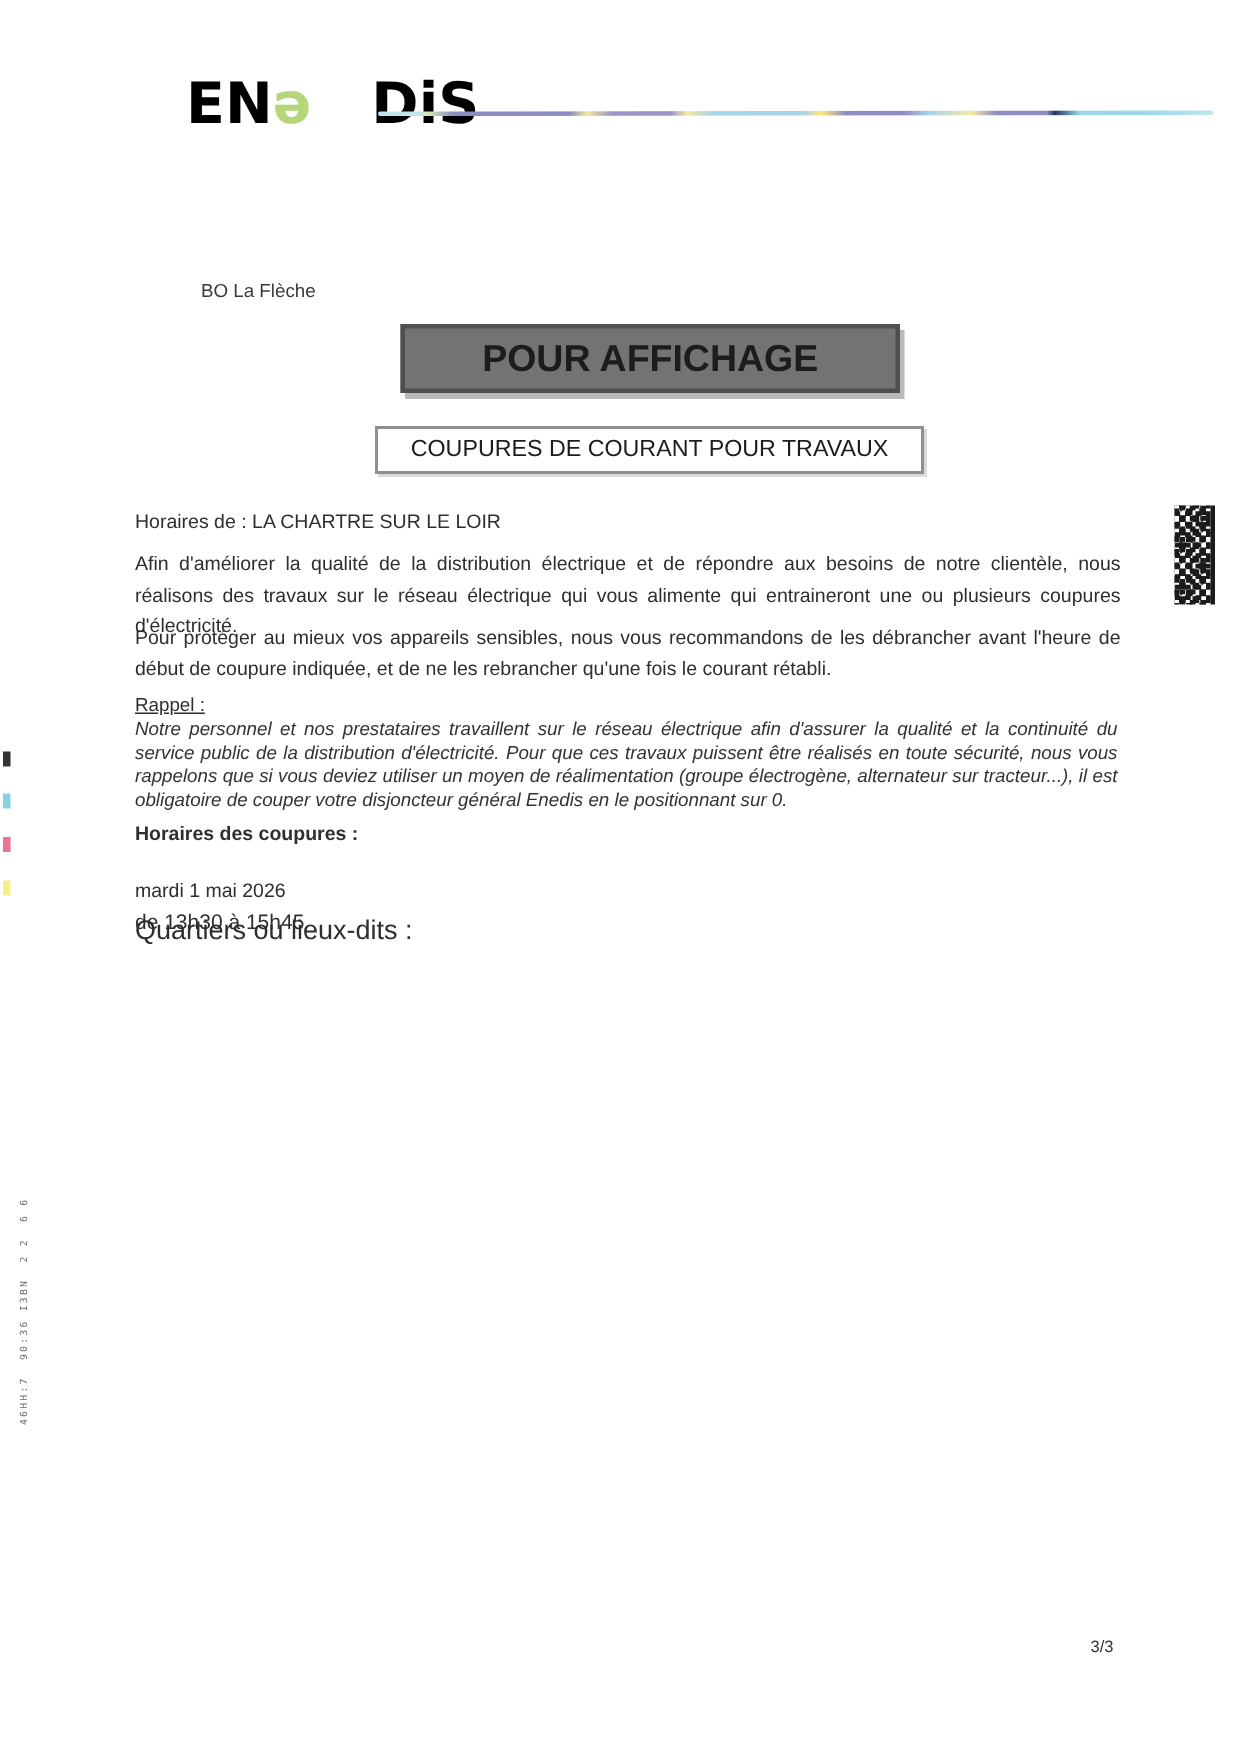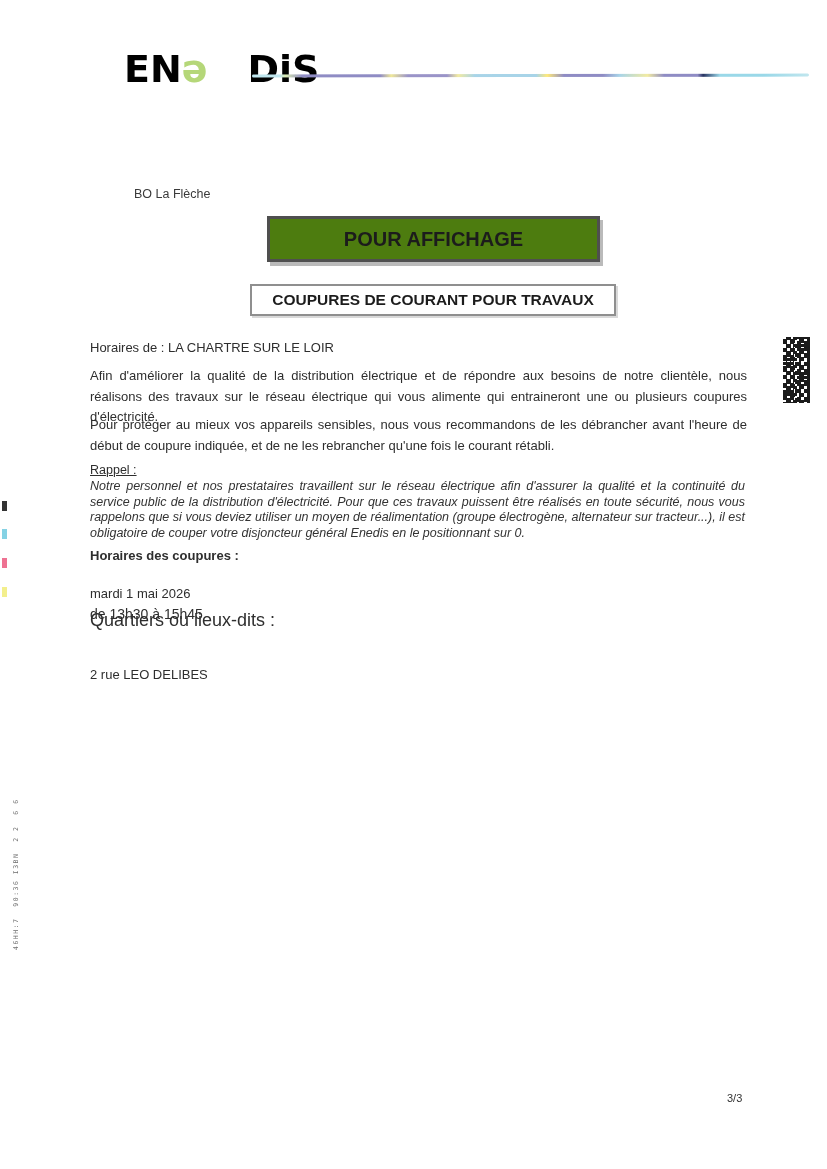--- a/index.html
+++ b/index.html
@@ -16,25 +16,25 @@
   .wave{left:252px;top:74px;width:557px;height:2.5px;border-radius:2px;
     transform:rotate(-0.08deg);
     background:linear-gradient(to right,
       #bfe6ee 0%,#bfe6ee 5%,#d9eab0 6%,#8f8cc4 9%,#8f8cc4 23%,#efe89a 25%,
       #9a94c8 28%,#9a94c8 35%,#f2eba2 37%,#a8d4e8 40%,#a8d4e8 51%,#ffe97a 53%,
       #8f8cc4 56%,#8f8cc4 63%,#a8d4e8 66%,#f2eba2 71%,#8f8cc4 74%,#8f8cc4 80%,
       #273360 81%,#9ad8e8 84%,#9ad8e8 92%,#c0e6ee 100%);}
   
   .office{left:90px;top:187px;font-size:12.5px;color:#3a3a3a;margin-left:44px;}
   .box1{left:267px;top:216px;width:327px;height:40px;border:3px solid #4f4f4f;
-        box-shadow:3px 4px 0 rgba(130,130,130,.55);background:#4d7c0f;
-        text-align:center;line-height:40px;font-size:20px;font-weight:bold;color:#1c1c1c;}
+        box-shadow:3px 4px 0 rgba(130,130,130,.55);background:#737373;
+        text-align:center;line-height:40px;font-size:25px;font-weight:bold;color:#1c1c1c;}
   .box2{left:250px;top:284px;width:362px;height:28px;border:2px solid #8f8f8f;
         box-shadow:2px 2px 0 rgba(180,180,180,.5);background:#fff;
-        text-align:center;line-height:28px;font-size:15.5px;font-weight:bold;color:#1c1c1c;}
+        text-align:center;line-height:28px;font-size:15.5px;font-weight:normal;color:#1c1c1c;}
   
   .commune{left:90px;top:340px;font-size:13px;}
   .para{left:90px;top:366px;width:657px;font-size:13px;line-height:20.5px;text-align:justify;}
   .para2{top:415px;}
   .rappel-title{left:90px;top:463px;font-size:12.5px;text-decoration:underline;}
   .rappel{left:90px;top:479px;width:655px;font-size:12.5px;font-style:italic;
           line-height:15.6px;text-align:justify;color:#333;}
   .horaires{left:90px;top:548px;font-size:13px;font-weight:bold;}
   .dline1{left:90px;top:586px;font-size:13px;}
   .dline2{left:90px;top:606px;font-size:14px;text-align:center;}
@@ -77,21 +77,20 @@
 <div class="abs commune">Horaires de : LA CHARTRE SUR LE LOIR</div>
 <div class="abs para">Afin d'améliorer la qualité de la distribution électrique et de répondre aux besoins de notre clientèle, nous réalisons des travaux sur le réseau électrique qui vous alimente qui entraineront une ou plusieurs coupures d'électricité.</div>
 <div class="abs para para2">Pour protéger au mieux vos appareils sensibles, nous vous recommandons de les débrancher avant l'heure de début de coupure indiquée, et de ne les rebrancher qu'une fois le courant rétabli.</div>
 <div class="abs rappel-title">Rappel :</div>
 <div class="abs rappel">Notre personnel et nos prestataires travaillent sur le réseau électrique afin d'assurer la qualité et la continuité du service public de la distribution d'électricité. Pour que ces travaux puissent être réalisés en toute sécurité, nous vous rappelons que si vous deviez utiliser un moyen de réalimentation (groupe électrogène, alternateur sur tracteur...), il est obligatoire de couper votre disjoncteur général Enedis en le positionnant sur 0.</div>
 <div class="abs horaires">Horaires des coupures :</div>
 <div class="abs dline1">mardi 1 mai 2026</div>
 <div class="abs dline2">de 13h30 à 15h45</div>
 <div class="abs quartiers">Quartiers ou lieux-dits :</div>
 <div class="abs addresses">
-  <div>2 rue LEO DELIBES</div>
 </div>
 
 <div class="abs barcode"></div>
 
 <div class="abs reg k"></div>
 <div class="abs reg c"></div>
 <div class="abs reg m"></div>
 <div class="abs reg y"></div>
 
 <div class="abs vcode">46HH:7  90:36 I3BN  2 2  6 6</div>

